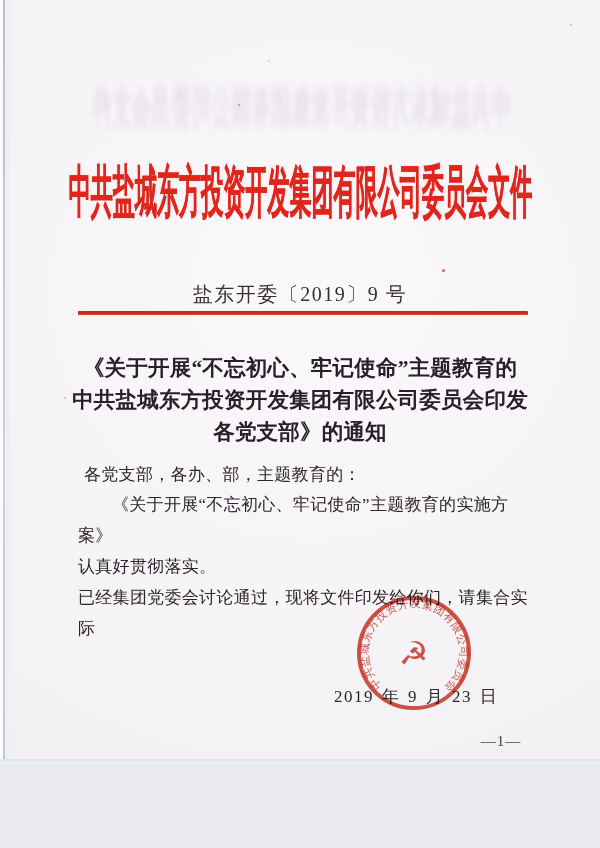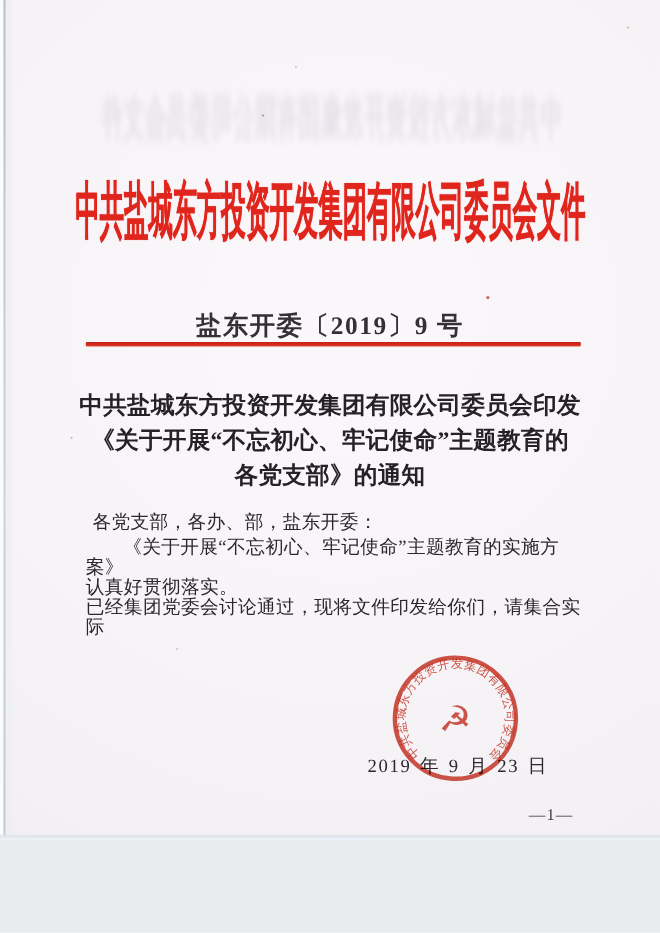--- a/index.html
+++ b/index.html
@@ -36,23 +36,22 @@
   }
   .red-header span {
     font-size:23px; font-weight:900; white-space:nowrap; line-height:1;
     color:var(--header-red,#e0251c);
     transform:scale(0.96, 2.45);
     text-shadow:0 0 .5px var(--header-red,#e0251c);
   }
 
   .doc-number {
     position:absolute; left:0; right:0; top:281px;
-    text-align:center; font-size:23px; letter-spacing:1.5px; color:#34303      4;
+    text-align:center; font-size:20px; letter-spacing:1.5px; color:#34303      4;
     color:#343034;
-    font-weight:bold;
   }
 
   .red-rule {
     position:absolute; left:78px; width:450px; top:311px; height:4px;
     background:linear-gradient(#c32318,var(--rule-red,#d5291d) 60%,#e04a38);
     border-radius:1px;
   }
 
   .doc-title {
     position:absolute; left:40px; right:40px; top:352px;
@@ -60,21 +59,21 @@
     letter-spacing:.2px; color:#262127;
   }
 
   .salutation {
     position:absolute; left:84px; top:460px; line-height:30px;
     font-size:17px; letter-spacing:.3px;
   }
 
   .body-text {
     position:absolute; left:78px; width:452px; top:489px;
-    font-size:17px; line-height:18px; letter-spacing:.3px; color:#2b272c;
+    font-size:17px; line-height:31px; letter-spacing:.3px; color:#2b272c;
   }
   .body-text .indent { text-indent:2em; }
 
   .issue-date {
     position:absolute; left:334px; top:646px;
     font-size:17px; letter-spacing:1.5px; word-spacing:2px; color:#2b272c;
     z-index:1;
     margin-top:39px;
   }
 
@@ -117,26 +116,26 @@
 
   <div class="red-header">
     <span>中共盐城东方投资开发集团有限公司委员会文件</span>
   </div>
 
   <div class="doc-number">盐东开委〔2019〕9 号</div>
 
   <div class="red-rule"></div>
 
   <div class="doc-title">
+    <div>《关于开展“不忘初心、牢记使命”主题教育的</div>
     <div>中共盐城东方投资开发集团有限公司委员会印发</div>
-    <div>《关于开展“不忘初心、牢记使命”主题教育的</div>
     <div>各党支部》的通知</div>
   </div>
 
-  <div class="salutation">各党支部，各办、部，盐东开委：</div>
+  <div class="salutation">各党支部，各办、部，主题教育的：</div>
 
   <div class="body-text">
     <div class="indent">《关于开展“不忘初心、牢记使命”主题教育的实施方案》</div>
     <div>认真好贯彻落实。</div>
     <div>已经集团党委会讨论通过，现将文件印发给你们，请集合实际</div>
   </div>
 
   <div class="issue-date">2019 年 9 月 23 日</div>
 
   <svg class="seal" viewBox="0 0 140 140" width="140" height="140" xmlns="http://www.w3.org/2000/svg">

